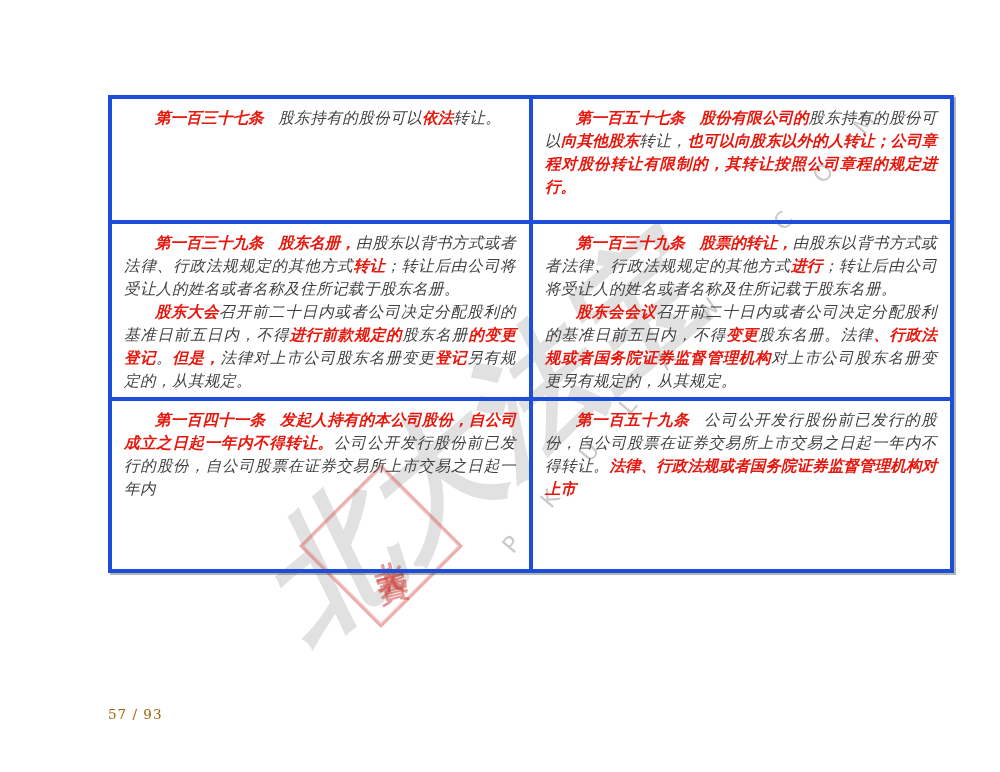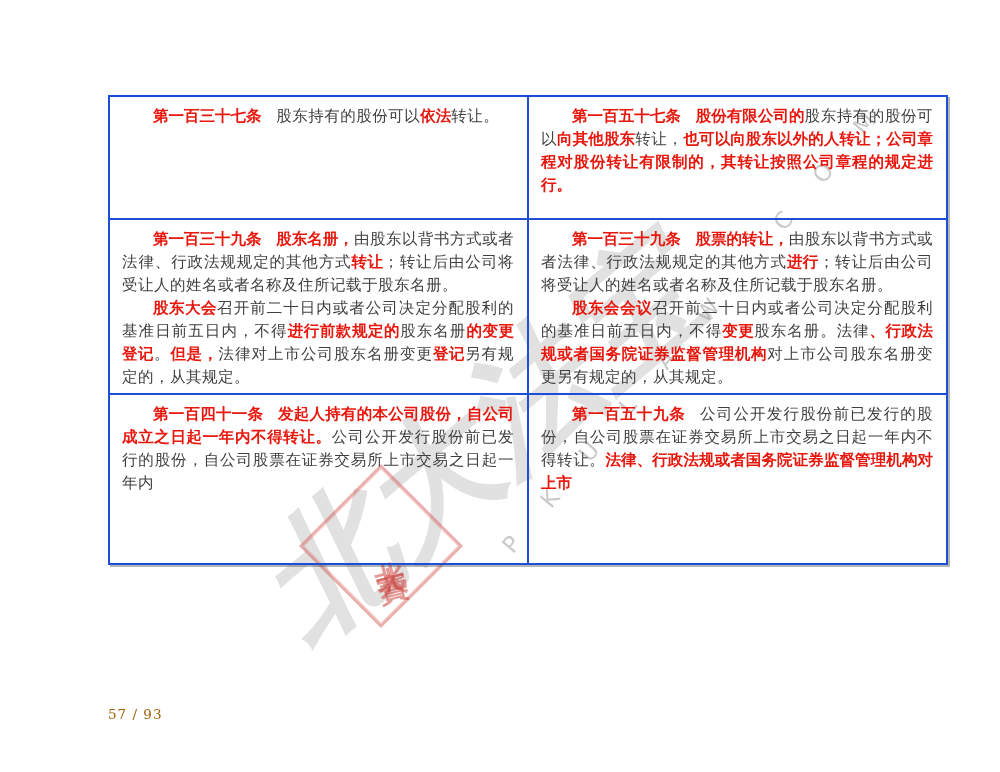--- a/index.html
+++ b/index.html
@@ -39,22 +39,22 @@
     font-family:"DejaVu Serif","Liberation Serif",serif;
   }
 
   
   .law-table{
     position:absolute;left:108px;top:95px;width:784px;
     border-collapse:collapse;table-layout:fixed;background:transparent;
     box-shadow:2px 2px 0 rgba(70,70,70,0.4);
   }
   .law-table td{
-    width:392px;border:2px solid #1d4ed8;vertical-align:top;
-    padding:8px 13px 4px 12px;overflow:hidden;
+    width:392px;border:4px solid #1d4ed8;vertical-align:top;
+    padding:8px 13px 4px 12px;overflow:hidden;font-style:italic;
   }
   .law-table tr:nth-child(1) td{height:109px;}
   .law-table tr:nth-child(2) td{height:75px;}
   .law-table tr:nth-child(3) td{height:156px;}
   .law-table tr:nth-child(4) td{height:62px;}
   .law-table tr:nth-child(5) td{height:80px;}
 
   p.para{
     margin:0;text-indent:2em;text-align:justify;
     font-size:15.5px;line-height:23px;color:#3f3f3f;letter-spacing:0.5px;

